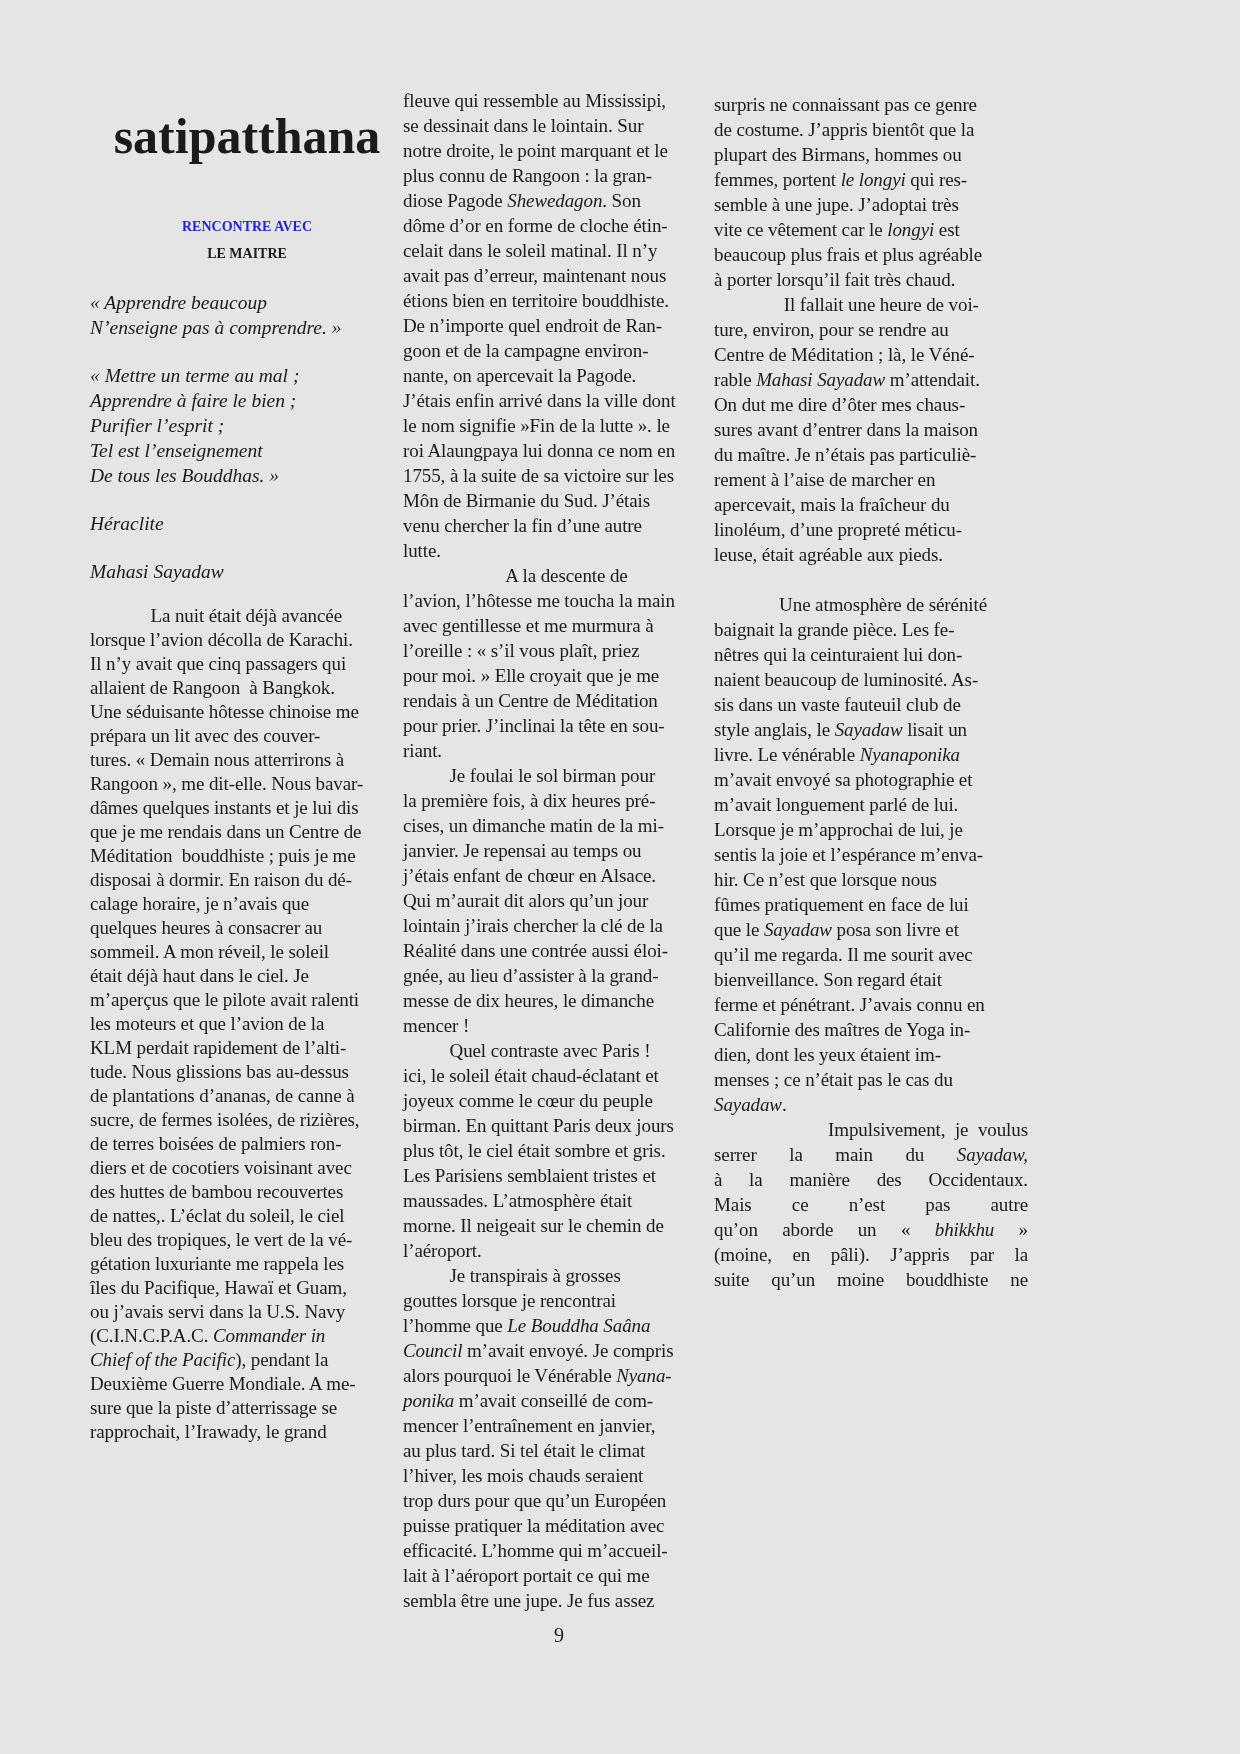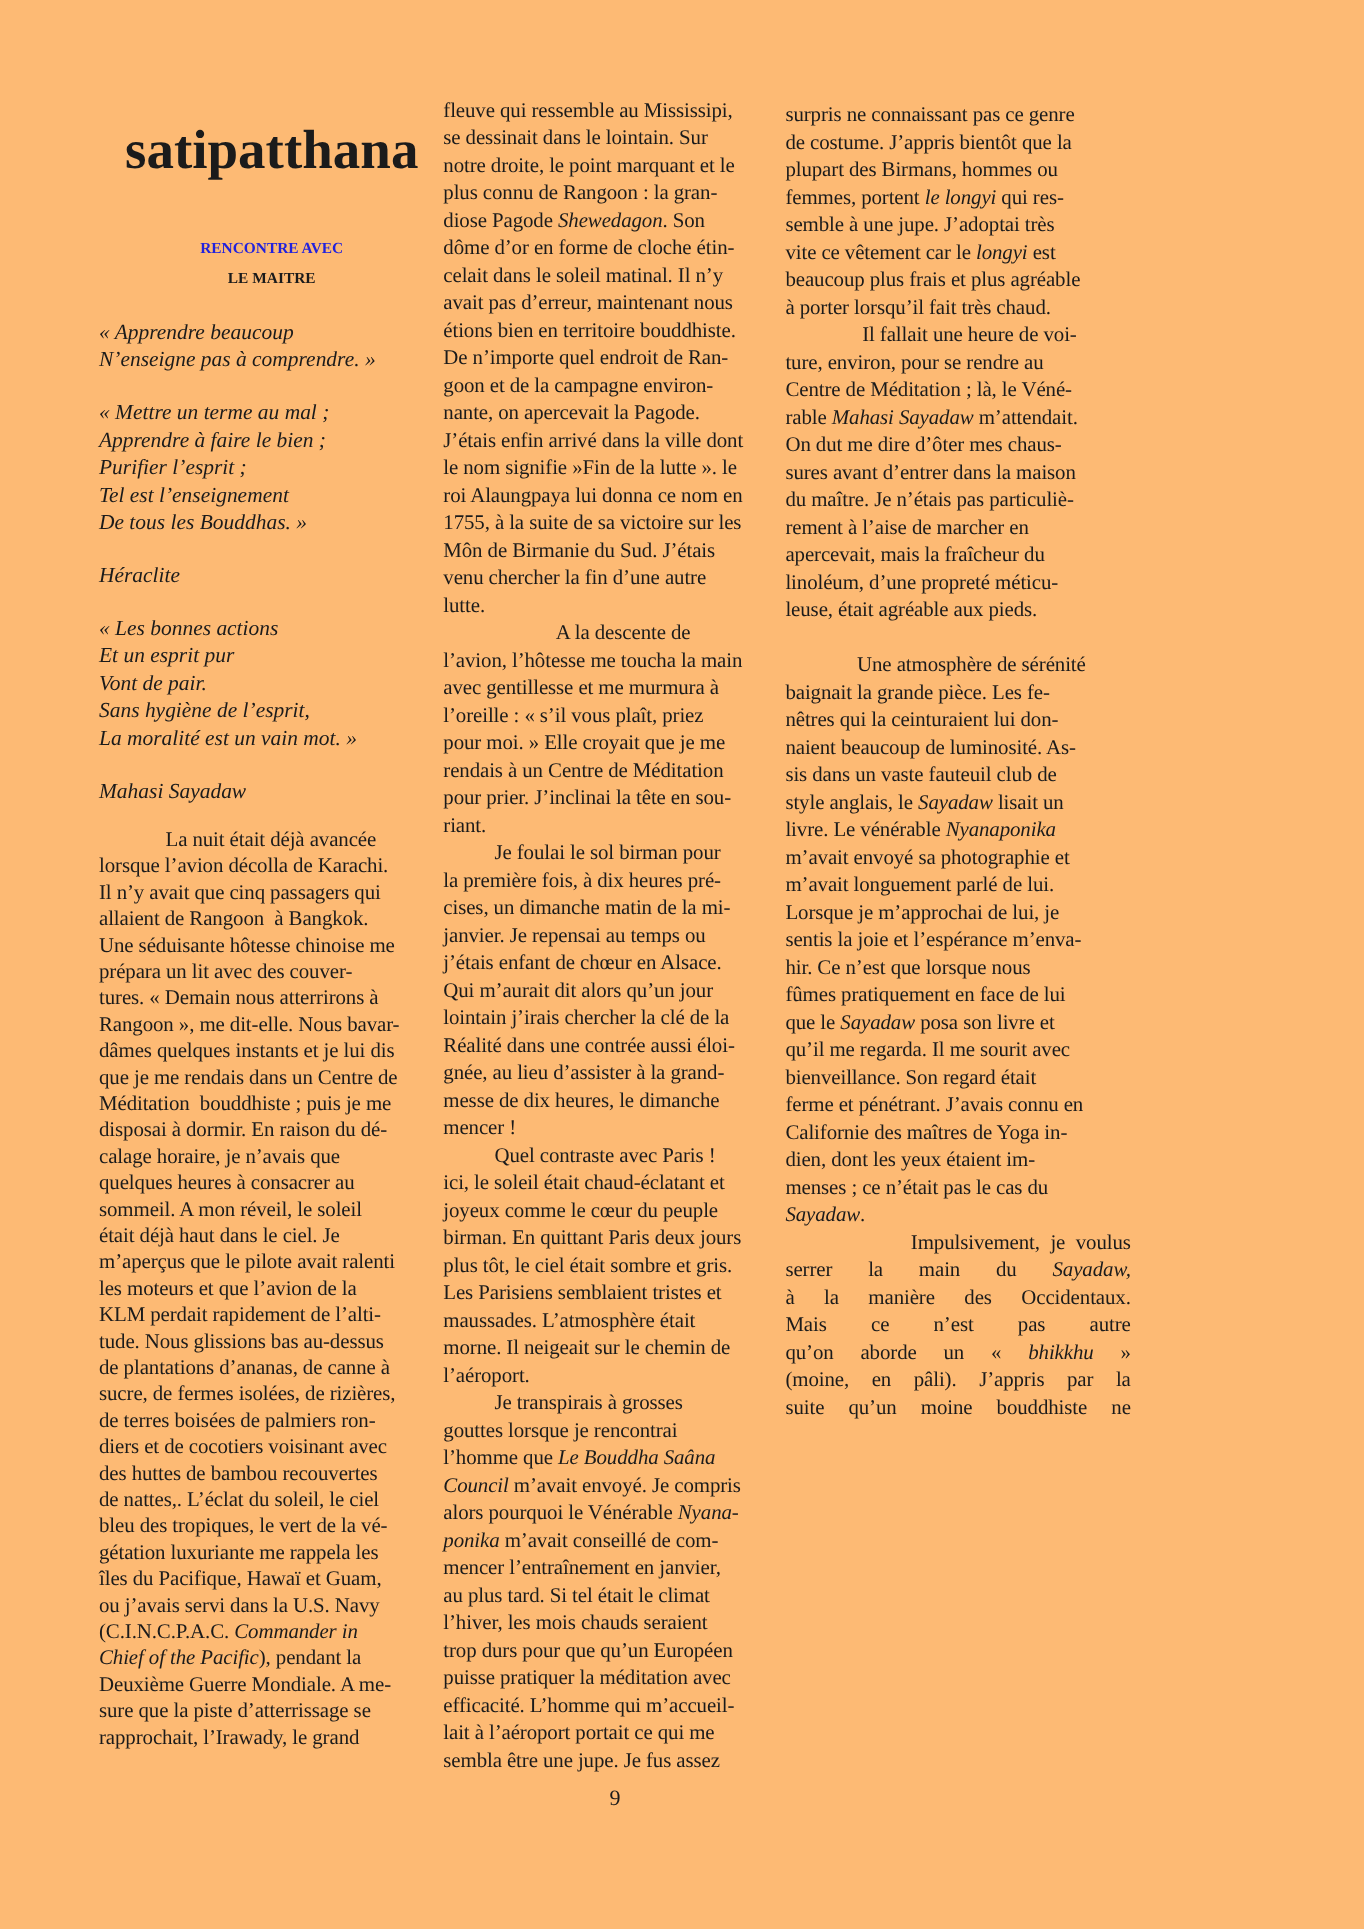--- a/index.html
+++ b/index.html
@@ -3,21 +3,21 @@
 <meta charset="utf-8">
 <style>
   * { box-sizing: border-box; }
   html, body { margin: 0; padding: 0; }
   body { background: #ffffff; }
 
   .page {
     position: relative;
     width: 1240px;
     height: 1754px;
-    background: #fdba74;
+    background: #e5e5e5;
     font-family: "Liberation Serif", "DejaVu Serif", serif;
     color: #1b1b1b;
     overflow: hidden;
   }
 
   .col { position: absolute; width: 314px; }
   .col1 { left: 90px;  top: 95px; }
   .col2 { left: 403px; top: 88px; }
   .col3 { left: 714px; top: 92px; }
 
@@ -84,25 +84,20 @@
     </div>
 
     <div class="quote">« Apprendre beaucoup
 N’enseigne pas à comprendre. »</div>
     <div class="quote">« Mettre un terme au mal ;
 Apprendre à faire le bien ;
 Purifier l’esprit ;
 Tel est l’enseignement
 De tous les Bouddhas. »</div>
     <div class="quote">Héraclite</div>
-    <div class="quote">« Les bonnes actions
-Et un esprit pur
-Vont de pair.
-Sans hygiène de l’esprit,
-La moralité est un vain mot. »</div>
     <div class="quote">Mahasi Sayadaw</div>
 
     <div class="body-text">
         <div class="ln">             La nuit était déjà avancée</div>
         <div class="ln">lorsque l’avion décolla de Karachi.</div>
         <div class="ln">Il n’y avait que cinq passagers qui</div>
         <div class="ln">allaient de Rangoon  à Bangkok.</div>
         <div class="ln">Une séduisante hôtesse chinoise me</div>
         <div class="ln">prépara un lit avec des couver-</div>
         <div class="ln">tures. « Demain nous atterrirons à</div>

